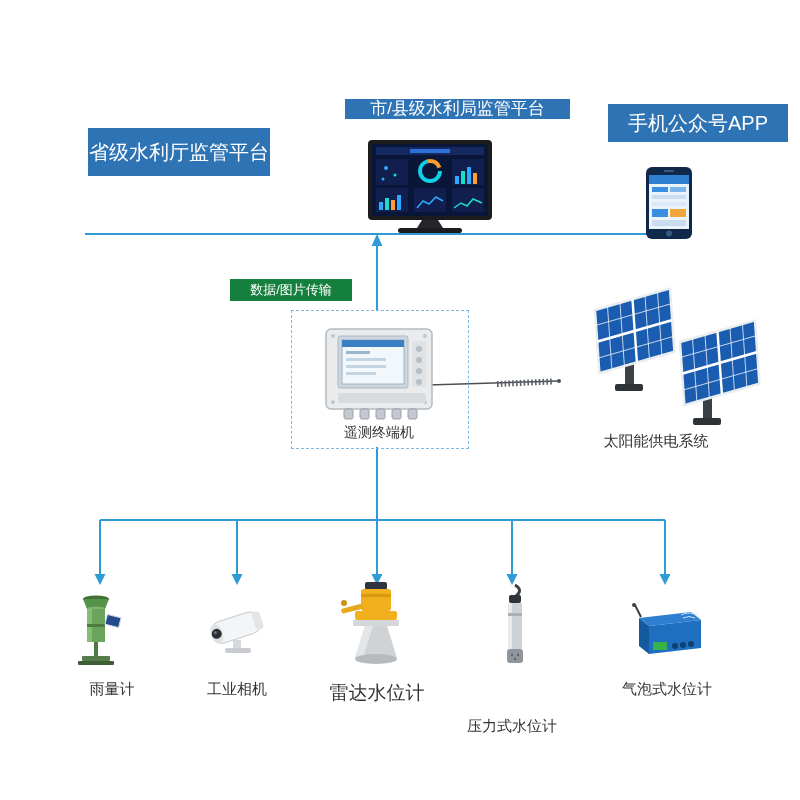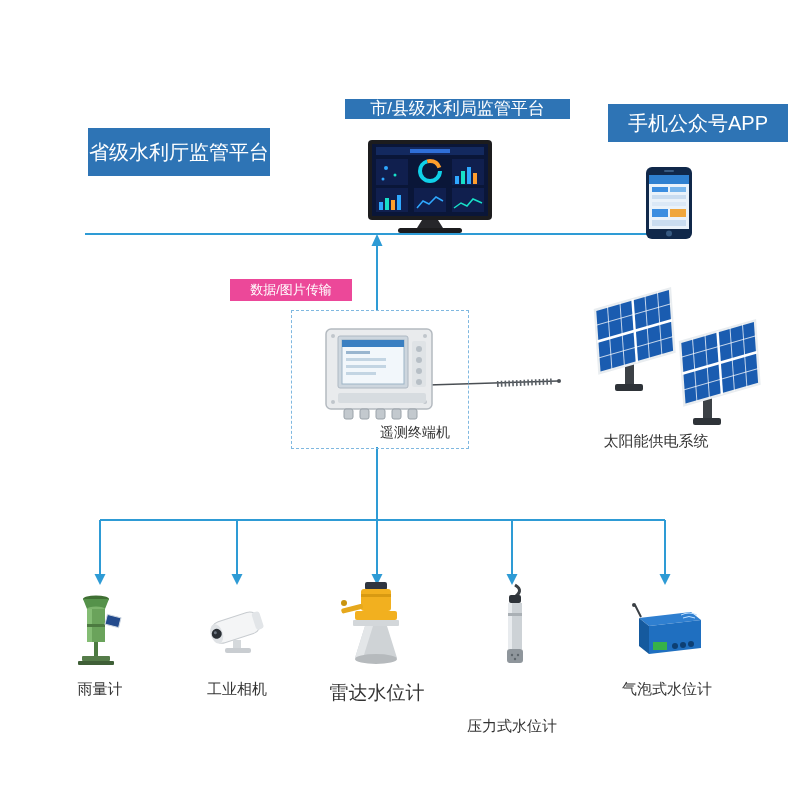--- a/index.html
+++ b/index.html
@@ -1,20 +1,20 @@
 <!DOCTYPE html>
 <html><head>
 <meta charset="utf-8">
 <style>
   html,body{margin:0;padding:0;}
   body{font-family:"Liberation Sans",sans-serif;background:#ffffff;}
   .canvas{position:relative;width:800px;height:800px;background:#ffffff;overflow:hidden;}
   .abs{position:absolute;}
   .pill{position:absolute;background:#2E74B5;color:#fff;display:flex;align-items:center;justify-content:center;text-align:center;line-height:1.1;}
-  .pill.light{background:#ec4899;}
+  .pill.light{background:#15803d;}
   .lbl{position:absolute;color:#333;transform:translateX(-50%);white-space:nowrap;}
   .dashed-box{position:absolute;border:1px dashed #7FB8E0;}
   svg{display:block;}
 </style>
 </head>
 <body>
 
 <div class="canvas">
 
   <svg class="abs" style="left:0;top:0" width="800" height="800" viewBox="0 0 800 800">
@@ -121,21 +121,21 @@
       <rect x="14" y="66" width="88" height="10" rx="2" fill="#d7dce0"></rect>
       <g fill="#c3c9ce" stroke="#9aa2a9">
         <rect x="20" y="82" width="9" height="10" rx="2"></rect>
         <rect x="36" y="82" width="9" height="10" rx="2"></rect>
         <rect x="52" y="82" width="9" height="10" rx="2"></rect>
         <rect x="68" y="82" width="9" height="10" rx="2"></rect>
         <rect x="84" y="82" width="9" height="10" rx="2"></rect>
       </g>
     </svg>
   </div>
-  <div class="lbl" style="left:379px;top:424px;font-size:14px;margin-left:36px;">遥测终端机</div>
+  <div class="lbl" style="left:379px;top:424px;font-size:14px;">遥测终端机</div>
 
   <div class="abs" style="left:585px;top:278px;">
     <svg width="190" height="160" viewBox="0 0 190 160">
       <rect x="40" y="60" width="9" height="50" fill="#3c4146"></rect>
       <rect x="30" y="106" width="28" height="7" rx="2" fill="#2e3338"></rect>
       <rect x="118" y="92" width="9" height="52" fill="#3c4146"></rect>
       <rect x="108" y="140" width="28" height="7" rx="2" fill="#2e3338"></rect>
       <g transform="translate(10,32) rotate(-16) skewX(-12)">
         <rect width="78" height="62" fill="#1a5cb0" stroke="#e9edf0" stroke-width="2.5"></rect>
         <g stroke="rgba(255,255,255,0.75)" stroke-width="1">
@@ -237,19 +237,19 @@
       <polygon points="24,24 76,18 76,46 24,52" fill="#1f6fc0"></polygon>
       <path d="M58,16 q6,-3 12,0" stroke="#bfe0ff" fill="none"></path>
       <path d="M56,13 q8,-4 16,0" stroke="#bfe0ff" fill="none"></path>
       <rect x="28" y="40" width="14" height="8" fill="#36b24a"></rect>
       <circle cx="50" cy="44" r="3" fill="#0d3f73"></circle>
       <circle cx="58" cy="43" r="3" fill="#0d3f73"></circle>
       <circle cx="66" cy="42" r="3" fill="#0d3f73"></circle>
     </svg>
   </div>
 
-  <div class="lbl" style="left:100px;top:680px;font-size:15px;">雨量计</div>
+  <div class="lbl" style="left:112px;top:680px;font-size:15px;">雨量计</div>
   <div class="lbl" style="left:237px;top:680px;font-size:15px;">工业相机</div>
   <div class="lbl" style="left:377px;top:680px;font-size:19px;">雷达水位计</div>
   <div class="lbl" style="left:512px;top:680px;font-size:15px;margin-top:37px;">压力式水位计</div>
   <div class="lbl" style="left:667px;top:680px;font-size:15px;">气泡式水位计</div>
 
 </div>
 
 </body></html>

